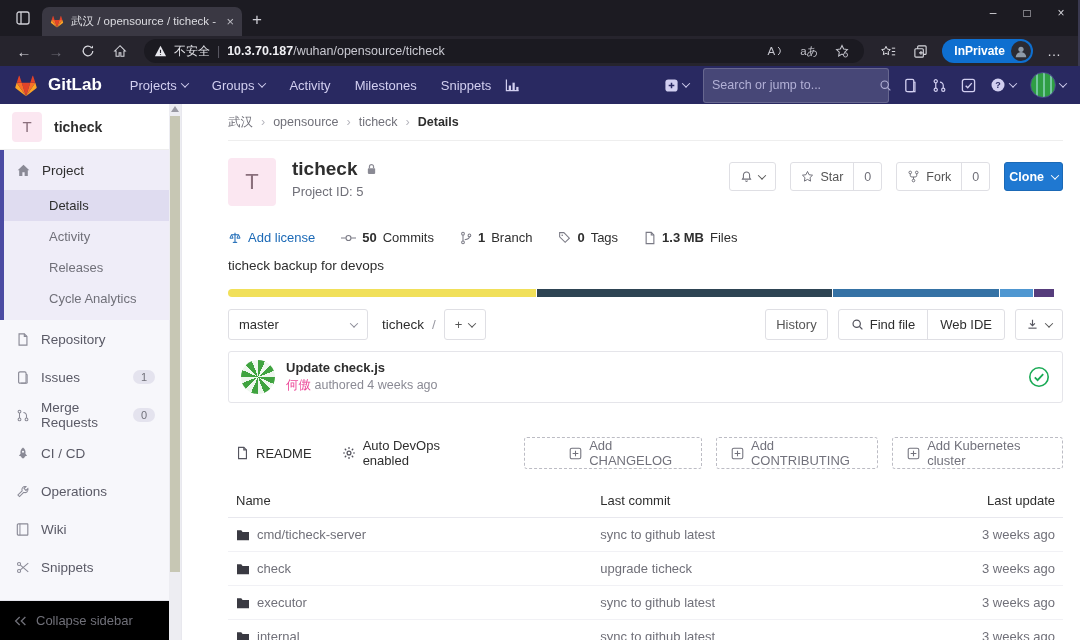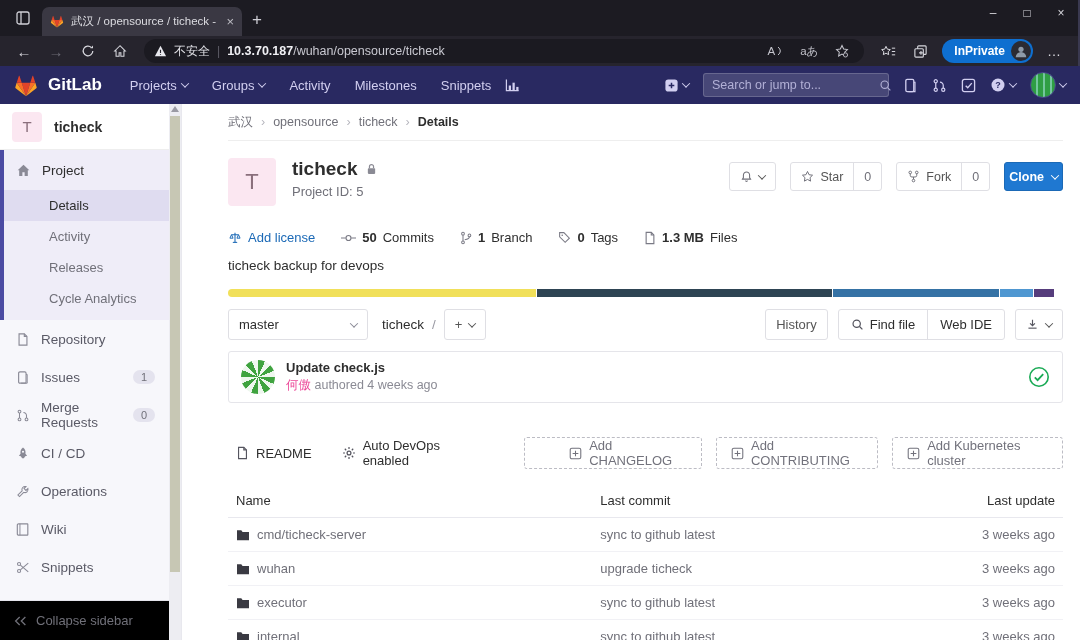--- a/index.html
+++ b/index.html
@@ -31,21 +31,21 @@
   .ip-avatar { width:20px; height:20px; border-radius:50%; background:#2b2b33; display:flex; align-items:center; justify-content:center; overflow:hidden;}
   .menu-dots { color:#d8d8de; font-size:14px; padding:0 6px; letter-spacing:1px;}
 
   
   .gl-nav { height:38px; background:#292961; display:flex; align-items:center; padding:0 14px; gap:4px; flex-shrink:0; }
   .gl-logo-text { color:#fff; font-size:17px; font-weight:bold; margin:0 14px 0 6px; }
   .gl-link { color:#d2cff0; font-size:13px; padding:0 10px; display:flex; align-items:center; gap:5px; }
   .chev { width:6px; height:6px; border-right:1.5px solid currentColor; border-bottom:1.5px solid currentColor; transform:rotate(45deg) translate(-1px,-1px); display:inline-block; }
   .gl-right { margin-left:auto; display:flex; align-items:center; gap:14px; }
   .gl-ico { color:#d2cff0; display:flex; align-items:center; gap:4px; }
-  .gl-search { width:186px; height:24px; background:rgba(255,255,255,.14); border:1px solid rgba(255,255,255,.18); border-radius:3px; display:flex; align-items:center; padding:0 8px; gap:6px;}
+  .gl-search { width:186px; height:35px; background:rgba(255,255,255,.14); border:1px solid rgba(255,255,255,.18); border-radius:3px; display:flex; align-items:center; padding:0 8px; gap:6px;}
   .gl-search input { flex:1; background:transparent; border:none; outline:none; color:#e8e8f6; font-size:12.5px; font-family:"Liberation Sans",sans-serif;}
   .gl-search input::placeholder { color:#b2b0d6; }
   .gl-avatar { width:26px; height:26px; border-radius:50%; background:repeating-linear-gradient(90deg,#2f9e44 0 5px,#74c69d 5px 7px); border:1px solid #4a4a8c;}
 
   
   .page { flex:1; display:flex; min-height:0; }
   .sidebar { width:182px; background:#f7f7fb; border-right:1px solid #e8e8ee; position:relative; display:flex; flex-direction:column; flex-shrink:0;}
   .sb-title { height:46px; background:#fff; display:flex; align-items:center; gap:12px; padding:0 12px; border-bottom:1px solid #eee;}
   .sb-avatar { width:30px; height:30px; border-radius:4px; background:#fbe7f1; color:#8a6f7c; display:flex; align-items:center; justify-content:center; font-size:15px; }
   .sb-title b { color:#2e2e2e; font-size:14px; font-weight:bold;}
@@ -647,21 +647,21 @@
           <tr>
             <td class="fname"><span class="ico"><svg width="14" height="12" viewBox="0 0 16 14">
                     <path d="M1 1.5h5l1.5 2H15V13H1z" fill="#3a3a42"></path>
                   </svg></span><span>cmd/ticheck-server</span></td>
             <td class="col-commit"><span>sync to github latest</span></td>
             <td class="col-update">3 weeks ago</td>
           </tr>
           <tr>
             <td class="fname"><span class="ico"><svg width="14" height="12" viewBox="0 0 16 14">
                     <path d="M1 1.5h5l1.5 2H15V13H1z" fill="#3a3a42"></path>
-                  </svg></span><span>wuhan</span></td>
+                  </svg></span><span>check</span></td>
             <td class="col-commit"><span>upgrade ticheck</span></td>
             <td class="col-update">3 weeks ago</td>
           </tr>
           <tr>
             <td class="fname"><span class="ico"><svg width="14" height="12" viewBox="0 0 16 14">
                     <path d="M1 1.5h5l1.5 2H15V13H1z" fill="#3a3a42"></path>
                   </svg></span><span>executor</span></td>
             <td class="col-commit"><span>sync to github latest</span></td>
             <td class="col-update">3 weeks ago</td>
           </tr>

